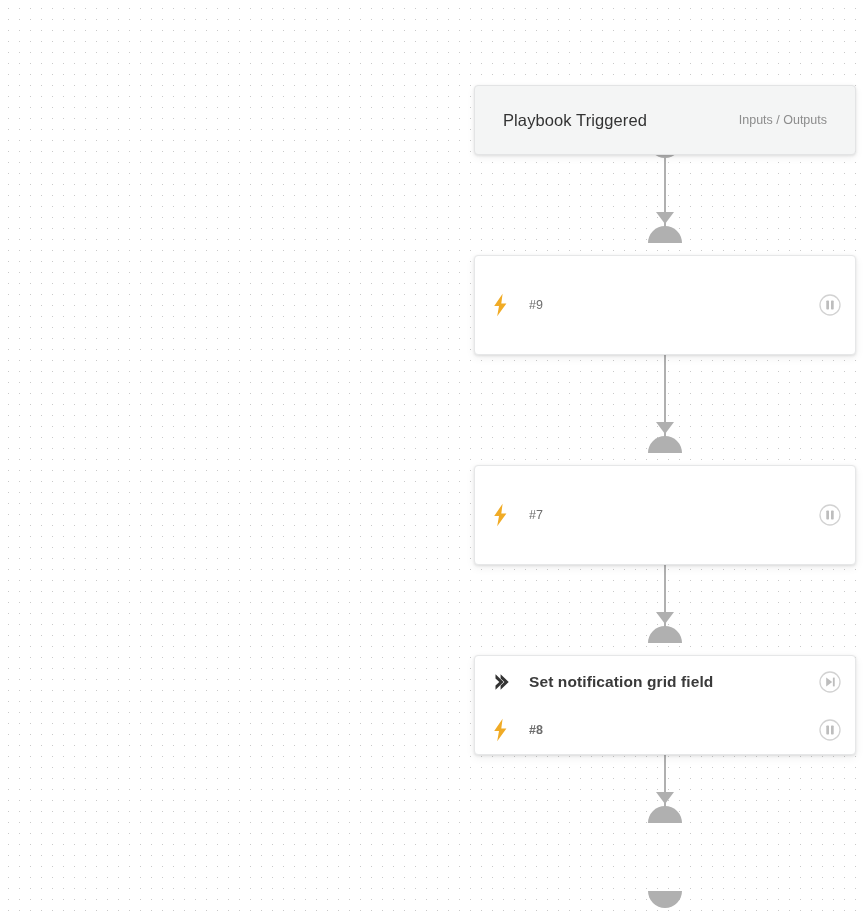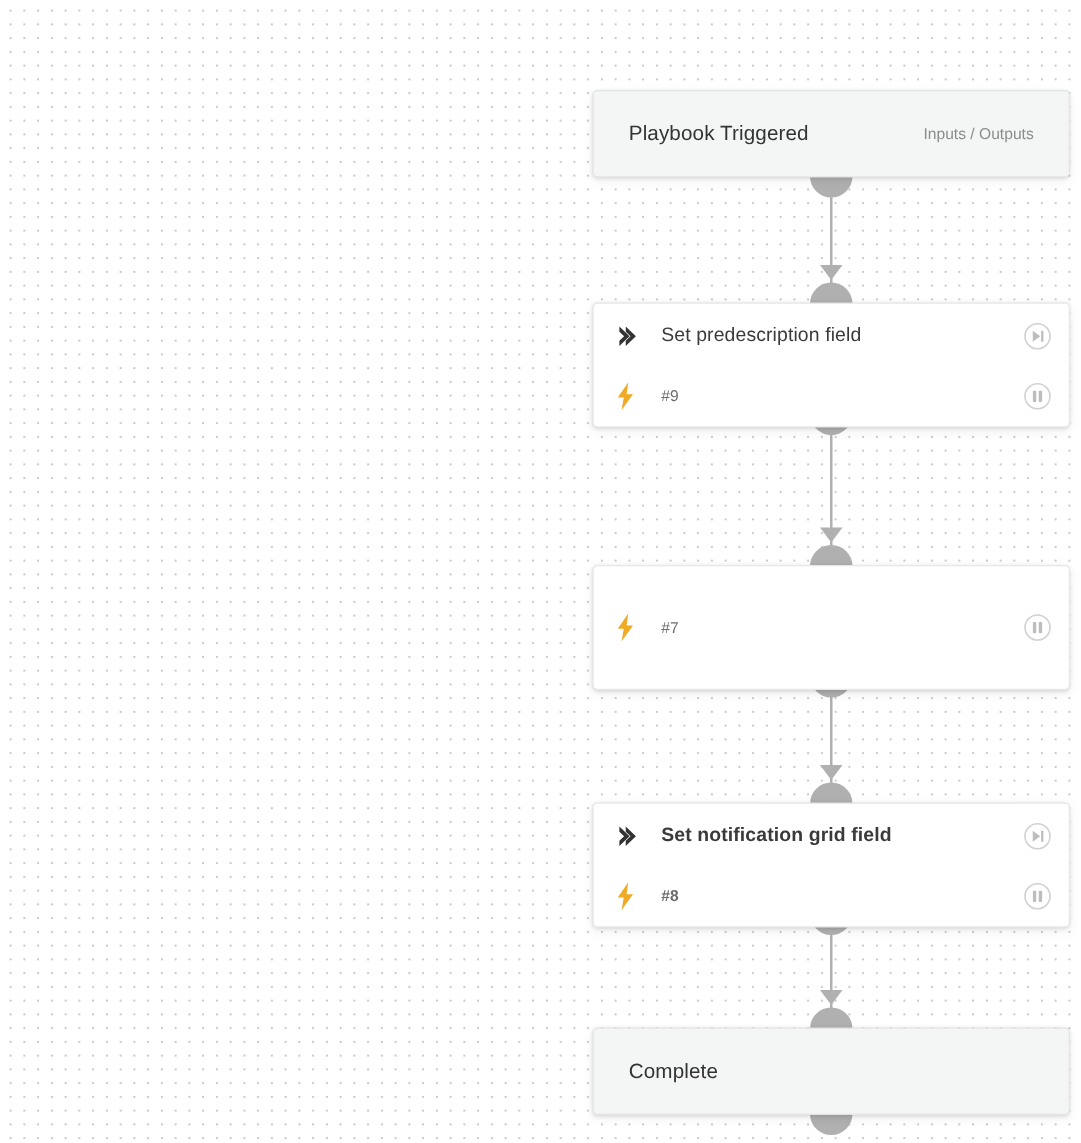--- a/index.html
+++ b/index.html
@@ -25,20 +25,21 @@
     background-position: 3px 3px;
     overflow: hidden;
   }
 
   
   .node {
     position: absolute;
     box-sizing: border-box;
     border-radius: 4px;
     z-index: 3;
+    margin-top: 13px;
   }
 
   
   .node.terminal {
     background: #f4f5f5;
     border: 1px solid #e3e4e5;
     box-shadow: 0 1px 3px rgba(0,0,0,0.10), 0 3px 9px rgba(0,0,0,0.05);
     display: flex;
     align-items: center;
     padding: 0 28px;
@@ -165,102 +166,83 @@
   <div class="port top" style="left:648px; top:806px;"></div>
 
   <div class="port bottom" style="left:648px; top:891px;"></div>
 
   <div class="node terminal" style="left:474px; top:72px; width:382px; height:70px;">
     <span class="terminal-title">Playbook Triggered</span>
     <span class="terminal-right">Inputs / Outputs</span>
   </div>
 
   <div class="node action" style="left:474px; top:242px; width:382px; height:100px;">
+    <div class="action-row bottom">
+      <span class="glyph-slot">
+        <svg class="bolt-glyph" viewBox="0 0 19 24" aria-hidden="true">
+          <path d="M11.6 0.8 L3.2 12.9 L8.0 12.9 L6.2 23.2 L15.4 10.4 L10.3 10.4 Z" fill="#f0ab26"></path>
+        </svg>
+      </span>
+      <span class="action-sub">#9</span>
+      <span class="ctrl-slot">
+        <svg class="ctrl-btn" viewBox="0 0 22 22" aria-hidden="true">
+          <circle cx="11" cy="11" r="10" fill="none" stroke="#d2d2d2" stroke-width="1.3"></circle>
+          <rect x="7.3" y="6.5" width="2.7" height="9" rx="0.7" fill="#bdbdbd"></rect>
+          <rect x="12.0" y="6.5" width="2.7" height="9" rx="0.7" fill="#bdbdbd"></rect>
+        </svg>
+      </span>
+    </div>
+  </div>
+
+  <div class="node action" style="left:474px; top:452px; width:382px; height:100px;">
+    <div class="action-row bottom">
+      <span class="glyph-slot">
+        <svg class="bolt-glyph" viewBox="0 0 19 24" aria-hidden="true">
+          <path d="M11.6 0.8 L3.2 12.9 L8.0 12.9 L6.2 23.2 L15.4 10.4 L10.3 10.4 Z" fill="#f0ab26"></path>
+        </svg>
+      </span>
+      <span class="action-sub">#7</span>
+      <span class="ctrl-slot">
+        <svg class="ctrl-btn" viewBox="0 0 22 22" aria-hidden="true">
+          <circle cx="11" cy="11" r="10" fill="none" stroke="#d2d2d2" stroke-width="1.3"></circle>
+          <rect x="7.3" y="6.5" width="2.7" height="9" rx="0.7" fill="#bdbdbd"></rect>
+          <rect x="12.0" y="6.5" width="2.7" height="9" rx="0.7" fill="#bdbdbd"></rect>
+        </svg>
+      </span>
+    </div>
+  </div>
+
+  <div class="node action" style="left:474px; top:642px; width:382px; height:100px;font-weight:bold;">
     <div class="action-row top">
       <span class="glyph-slot">
         <svg class="chevron-glyph" viewBox="0 0 20 20" aria-hidden="true">
           <path d="M4.5 2.2 L12.6 10 L4.5 17.8 L4.5 13.6 L8.3 10 L4.5 6.4 Z" fill="#333333"></path>
           <path d="M9.6 2.2 L17.7 10 L9.6 17.8 L9.6 13.6 L13.4 10 L9.6 6.4 Z" fill="#333333"></path>
         </svg>
       </span>
-      <span class="action-title">Set predescription field</span>
+      <span class="action-title">Set notification grid field</span>
       <span class="ctrl-slot">
         <svg class="ctrl-btn" viewBox="0 0 22 22" aria-hidden="true">
           <circle cx="11" cy="11" r="10" fill="none" stroke="#d2d2d2" stroke-width="1.3"></circle>
           <path d="M7.2 6.6 L13.2 11 L7.2 15.4 Z" fill="#bdbdbd"></path>
           <rect x="13.9" y="6.6" width="1.8" height="8.8" fill="#bdbdbd"></rect>
         </svg>
       </span>
     </div>
     <div class="action-row bottom">
       <span class="glyph-slot">
         <svg class="bolt-glyph" viewBox="0 0 19 24" aria-hidden="true">
           <path d="M11.6 0.8 L3.2 12.9 L8.0 12.9 L6.2 23.2 L15.4 10.4 L10.3 10.4 Z" fill="#f0ab26"></path>
         </svg>
       </span>
-      <span class="action-sub">#9</span>
+      <span class="action-sub">#8</span>
       <span class="ctrl-slot">
         <svg class="ctrl-btn" viewBox="0 0 22 22" aria-hidden="true">
           <circle cx="11" cy="11" r="10" fill="none" stroke="#d2d2d2" stroke-width="1.3"></circle>
           <rect x="7.3" y="6.5" width="2.7" height="9" rx="0.7" fill="#bdbdbd"></rect>
           <rect x="12.0" y="6.5" width="2.7" height="9" rx="0.7" fill="#bdbdbd"></rect>
         </svg>
       </span>
     </div>
   </div>
 
-  <div class="node action" style="left:474px; top:452px; width:382px; height:100px;">
-    <div class="action-row bottom">
-      <span class="glyph-slot">
-        <svg class="bolt-glyph" viewBox="0 0 19 24" aria-hidden="true">
-          <path d="M11.6 0.8 L3.2 12.9 L8.0 12.9 L6.2 23.2 L15.4 10.4 L10.3 10.4 Z" fill="#f0ab26"></path>
-        </svg>
-      </span>
-      <span class="action-sub">#7</span>
-      <span class="ctrl-slot">
-        <svg class="ctrl-btn" viewBox="0 0 22 22" aria-hidden="true">
-          <circle cx="11" cy="11" r="10" fill="none" stroke="#d2d2d2" stroke-width="1.3"></circle>
-          <rect x="7.3" y="6.5" width="2.7" height="9" rx="0.7" fill="#bdbdbd"></rect>
-          <rect x="12.0" y="6.5" width="2.7" height="9" rx="0.7" fill="#bdbdbd"></rect>
-        </svg>
-      </span>
-    </div>
-  </div>
-
-  <div class="node action" style="left:474px; top:642px; width:382px; height:100px;font-weight:bold;">
-    <div class="action-row top">
-      <span class="glyph-slot">
-        <svg class="chevron-glyph" viewBox="0 0 20 20" aria-hidden="true">
-          <path d="M4.5 2.2 L12.6 10 L4.5 17.8 L4.5 13.6 L8.3 10 L4.5 6.4 Z" fill="#333333"></path>
-          <path d="M9.6 2.2 L17.7 10 L9.6 17.8 L9.6 13.6 L13.4 10 L9.6 6.4 Z" fill="#333333"></path>
-        </svg>
-      </span>
-      <span class="action-title">Set notification grid field</span>
-      <span class="ctrl-slot">
-        <svg class="ctrl-btn" viewBox="0 0 22 22" aria-hidden="true">
-          <circle cx="11" cy="11" r="10" fill="none" stroke="#d2d2d2" stroke-width="1.3"></circle>
-          <path d="M7.2 6.6 L13.2 11 L7.2 15.4 Z" fill="#bdbdbd"></path>
-          <rect x="13.9" y="6.6" width="1.8" height="8.8" fill="#bdbdbd"></rect>
-        </svg>
-      </span>
-    </div>
-    <div class="action-row bottom">
-      <span class="glyph-slot">
-        <svg class="bolt-glyph" viewBox="0 0 19 24" aria-hidden="true">
-          <path d="M11.6 0.8 L3.2 12.9 L8.0 12.9 L6.2 23.2 L15.4 10.4 L10.3 10.4 Z" fill="#f0ab26"></path>
-        </svg>
-      </span>
-      <span class="action-sub">#8</span>
-      <span class="ctrl-slot">
-        <svg class="ctrl-btn" viewBox="0 0 22 22" aria-hidden="true">
-          <circle cx="11" cy="11" r="10" fill="none" stroke="#d2d2d2" stroke-width="1.3"></circle>
-          <rect x="7.3" y="6.5" width="2.7" height="9" rx="0.7" fill="#bdbdbd"></rect>
-          <rect x="12.0" y="6.5" width="2.7" height="9" rx="0.7" fill="#bdbdbd"></rect>
-        </svg>
-      </span>
-    </div>
-  </div>
-
-  <div class="node terminal" style="left:474px; top:822px; width:382px; height:70px;">
-    <span class="terminal-title">Complete</span>
-  </div>
 
 </div>
 
 </body></html>

